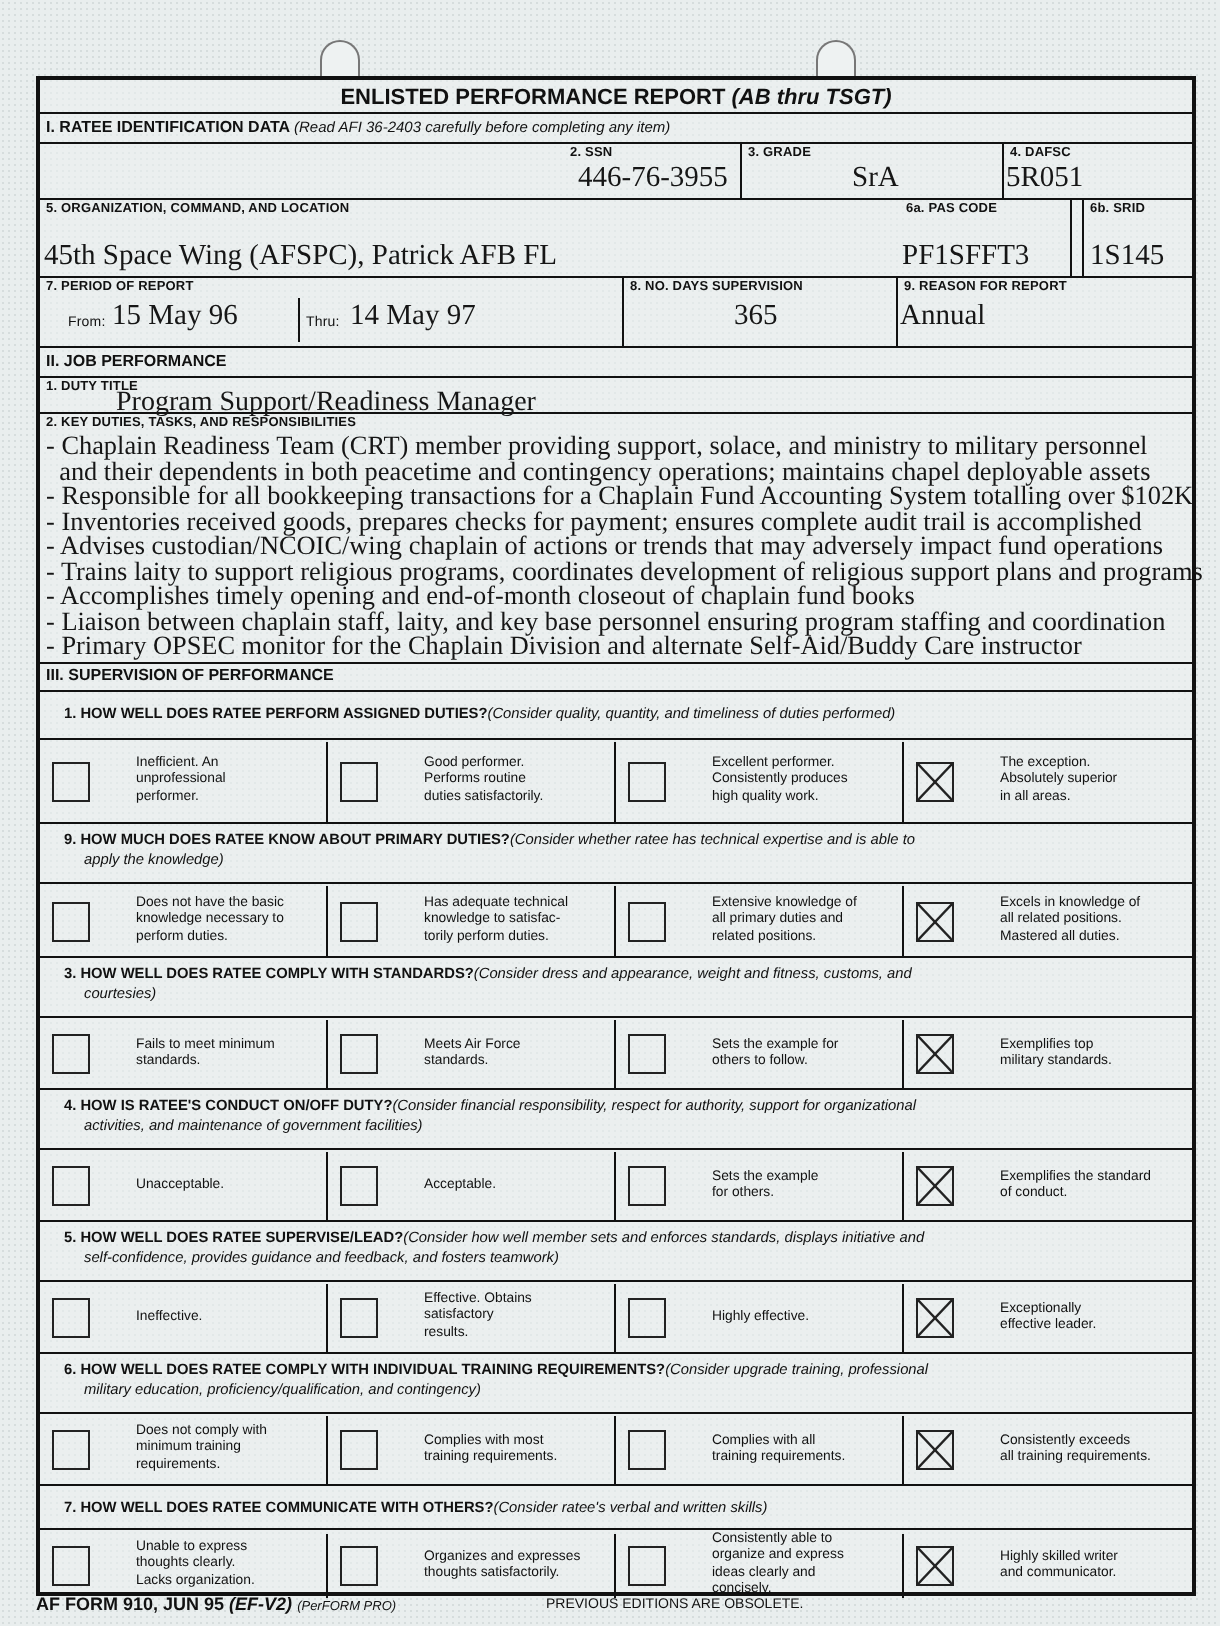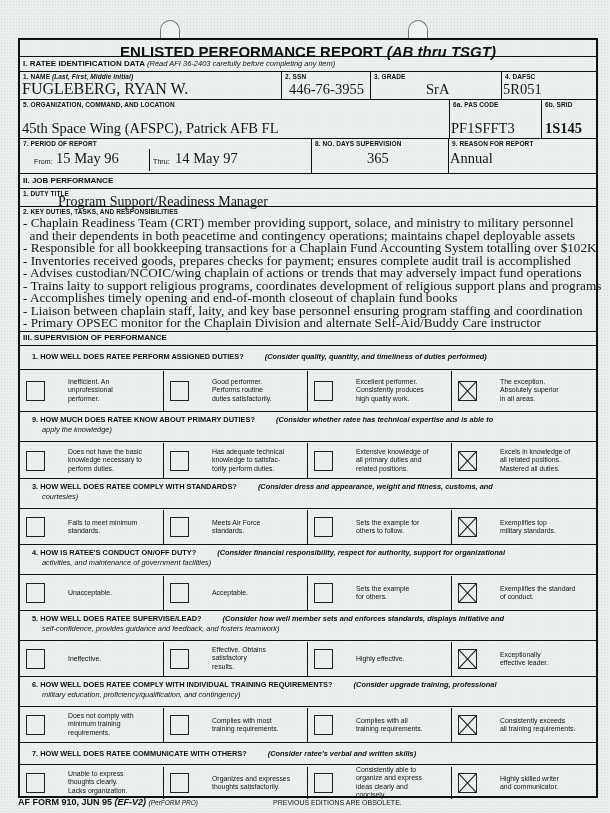--- a/index.html
+++ b/index.html
@@ -17,28 +17,28 @@
     position: absolute; left: 18px; top: 38px; width: 580px; height: 760px;
     border: 2px solid #111;
     background: rgba(236,241,241,0.55);
   }
   .row { position: absolute; left: 0; width: 576px; border-bottom: 1.5px solid #111; }
   .cell { position: absolute; top: 0; bottom: 0; border-right: 1px solid #111; }
   .cell.last { border-right: none; }
   .lbl { position: absolute; left: 3px; top: 1px; font-size: 6.5px; font-weight: bold; letter-spacing: 0.1px; white-space: nowrap; }
   .lbl i { font-weight: bold; }
   .val { position: absolute; font-family: "Liberation Serif", serif; font-size: 14.5px; white-space: nowrap; color: #161616; }
-  .title-row { top: 0; height: 17px; text-align: center; font-size: 15px; font-weight: bold; padding-top: 3px; }
+  .title-row { top: 0; height: 17px; text-align: center; font-size: 11px; font-weight: bold; padding-top: 3px; }
   .sec-hdr { font-size: 8px; font-weight: bold; padding-left: 3px; padding-top: 2px; white-space: nowrap; }
   .sec-hdr i { font-weight: normal; font-size: 7.5px; }
   .duties { position: absolute; left: 3px; top: 10px; font-family: "Liberation Serif", serif; font-size: 13.2px; line-height: 12.55px; color: #161616; }
   .duties div { white-space: nowrap; }
   .q { position: absolute; left: 0; width: 576px; border-bottom: 1.5px solid #111; }
   .q-head { position: absolute; left: 0; right: 0; top: 0; border-bottom: 1.5px solid #111; padding: 3px 0 0 12px; font-size: 7.4px; font-weight: bold; line-height: 10px; }
-  .q-head i { font-weight: bold; font-style: italic; margin-left: 21px; }
+  .q-head i { font-weight: normal; font-style: italic; margin-left: 0; }
   .q-head .cont { padding-left: 10px; font-weight: normal; font-style: italic; }
   .opts { position: absolute; left: 0; right: 0; bottom: 0; }
   .opt { position: absolute; top: 0; bottom: 0; border-right: 1px solid #111; }
   .opt.last { border-right: none; }
   .box { position: absolute; left: 6px; width: 19px; height: 20px; border: 1.5px solid #222; }
   .box svg { position: absolute; left: 0; top: 0; width: 100%; height: 100%; }
   .opt-txt { position: absolute; left: 48px; font-size: 6.9px; line-height: 8.6px; white-space: pre-line; }
   .footer { position: absolute; top: 797px; left: 18px; font-size: 9px; font-weight: bold; white-space: nowrap; }
   .footer i { font-style: italic; }
   .footer .small { font-size: 6.5px; font-weight: normal; font-style: italic; }
@@ -57,50 +57,46 @@
     <span>ENLISTED PERFORMANCE REPORT</span>
     <i>(AB thru TSGT)</i>
   </div>
 
   <div class="row sec-hdr" style="top:17px;height:15px;">
     <span>I.  RATEE IDENTIFICATION DATA</span>
     <i>(Read AFI 36-2403 carefully before completing any item)</i>
   </div>
 
   <div class="row" style="top:32px;height:28px;">
-    <div class="cell" style="left:0;width:262px;">
-      <div class="lbl"><span>1. NAME</span> <i>(Last, First, Middle Initial)</i></div>
-      <div class="val" style="left:2px;top:8px;font-size:16px;">FUGLEBERG, RYAN W.</div>
-    </div>
     <div class="cell" style="left:262px;width:89px;">
       <div class="lbl">2. SSN</div>
       <div class="val" style="left:7px;top:9px;">446-76-3955</div>
     </div>
     <div class="cell" style="left:351px;width:131px;">
       <div class="lbl">3. GRADE</div>
       <div class="val" style="left:55px;top:9px;">SrA</div>
     </div>
     <div class="cell last" style="left:482px;width:94px;">
       <div class="lbl">4. DAFSC</div>
       <div class="val" style="left:1px;top:9px;">5R051</div>
     </div>
   </div>
 
   <div class="row" style="top:60px;height:39px;">
-    <div class="cell" style="left:0;width:430px;">
+    <div class="cell" style="left:0;width:516px;">
       <div class="lbl">5. ORGANIZATION, COMMAND, AND LOCATION</div>
       <div class="val" style="left:2px;top:20px;">45th Space Wing (AFSPC), Patrick AFB FL</div>
     </div>
     <div class="cell" style="left:430px;width:92px;">
       <div class="lbl">6a. PAS CODE</div>
       <div class="val" style="left:1px;top:20px;">PF1SFFT3</div>
     </div>
     <div class="cell last" style="left:522px;width:54px;">
       <div class="lbl">6b. SRID</div>
-      <div class="val" style="left:3px;top:20px;font-weight:bold;">1S145</div>
+      <div class="val" style="left:3px;top:20px;">1S145</div>
     </div>
   </div>
 
   <div class="row" style="top:99px;height:35px;">
     <div class="cell" style="left:0;width:292px;">
       <div class="lbl">7. PERIOD OF REPORT</div>
       <span class="lbl" style="left:14px;top:19px;font-weight:normal;font-size:7px;">From:</span>
       <div class="val" style="left:36px;top:11px;text-align:center;">15 May 96</div>
       <div style="position:absolute;left:129px;top:10px;height:22px;border-left:1px solid #111;"></div>
       <span class="lbl" style="left:133px;top:19px;font-weight:normal;font-size:7px;">Thru:</span>

